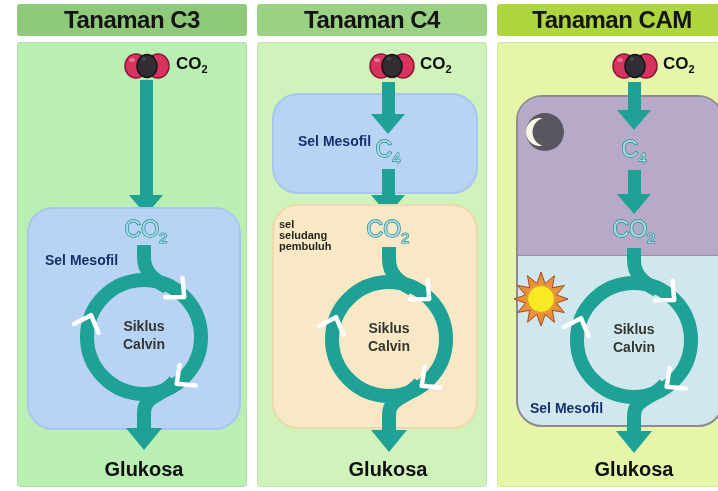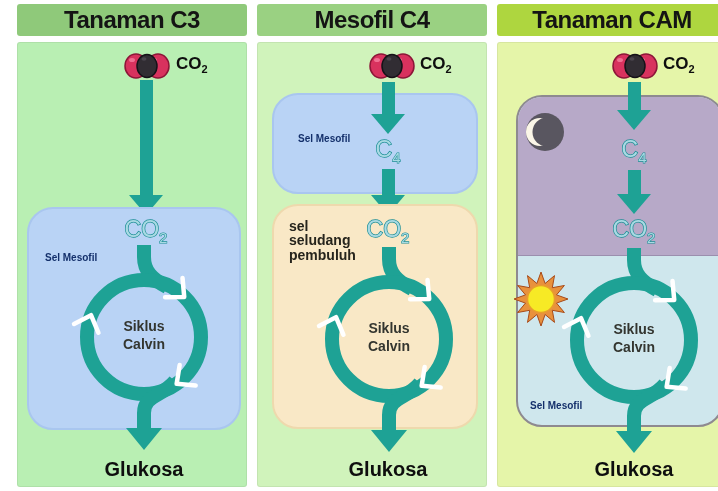--- a/index.html
+++ b/index.html
@@ -30,22 +30,22 @@
   .orangebox{background:#f9e8c6;border:2px solid #eed9ad;}
   .cambox{background:#cfe7ed;border:2.5px solid #8e8a90;overflow:hidden;box-sizing:border-box;}
   .night{position:absolute;left:0;top:0;right:0;height:158px;background:#b7a9c8;border-bottom:1px solid #9b8fae;}
 
   
   .co2top{position:absolute;font-weight:700;font-size:17px;color:#0e0e0e;white-space:nowrap;}
   .co2top sub{font-size:11px;}
   .chem{position:absolute;font-weight:400;font-size:23px;color:#a9dae3;text-align:center;
         -webkit-text-stroke:1.4px #1e8f96;paint-order:stroke fill;white-space:nowrap;}
   .chem sub{font-size:15px;-webkit-text-stroke:1.2px #1e8f96;}
-  .meso{position:absolute;font-weight:700;font-size:10px;color:#14306b;white-space:nowrap;}
-  .bundle{position:absolute;font-weight:700;font-size:14px;line-height:1.02;color:#26241c;margin-left:10px;}
+  .meso{position:absolute;font-weight:700;font-size:14px;color:#14306b;white-space:nowrap;}
+  .bundle{position:absolute;font-weight:700;font-size:11px;line-height:1.02;color:#26241c;}
   .glu{position:absolute;font-weight:700;font-size:20px;color:#0e0e0e;text-align:center;width:160px;}
 
   
   .cycle{position:absolute;width:150px;height:215px;}
   .cycle svg{position:absolute;left:0;top:0;}
   .cyclabel{position:absolute;left:15px;top:80px;width:120px;text-align:center;
             font-weight:700;font-size:14px;line-height:1.3;color:#33352f;}
 </style>
 </head>
 <body>
@@ -92,21 +92,21 @@
           <div>Siklus</div>
           <div>Calvin</div>
         </div>
       </div>
 
       <div class="glu" style="left:46px;top:415px">Glukosa</div>
     </div>
   </div>
 
   <div class="col" style="left:244px">
-    <div class="hdr hdr2">Mesofil C4</div>
+    <div class="hdr hdr2">Tanaman C4</div>
     <div class="panel panel2">
 
       <svg class="abs" style="left:111px;top:8px" width="46" height="30" viewBox="0 0 46 30">
         <ellipse cx="12" cy="15" rx="11" ry="12" fill="#d8325e" stroke="#8c1638" stroke-width="1.5"></ellipse>
         <ellipse cx="34" cy="15" rx="11" ry="12" fill="#d8325e" stroke="#8c1638" stroke-width="1.5"></ellipse>
         <ellipse cx="8" cy="9" rx="3" ry="2" fill="#ef6f92"></ellipse>
         <ellipse cx="30" cy="9" rx="3" ry="2" fill="#ef6f92"></ellipse>
         <ellipse cx="23" cy="15" rx="10" ry="11.5" fill="#312d33" stroke="#151218" stroke-width="1.5"></ellipse>
         <ellipse cx="20" cy="8" rx="2.5" ry="1.7" fill="#4a454d"></ellipse>
       </svg>

